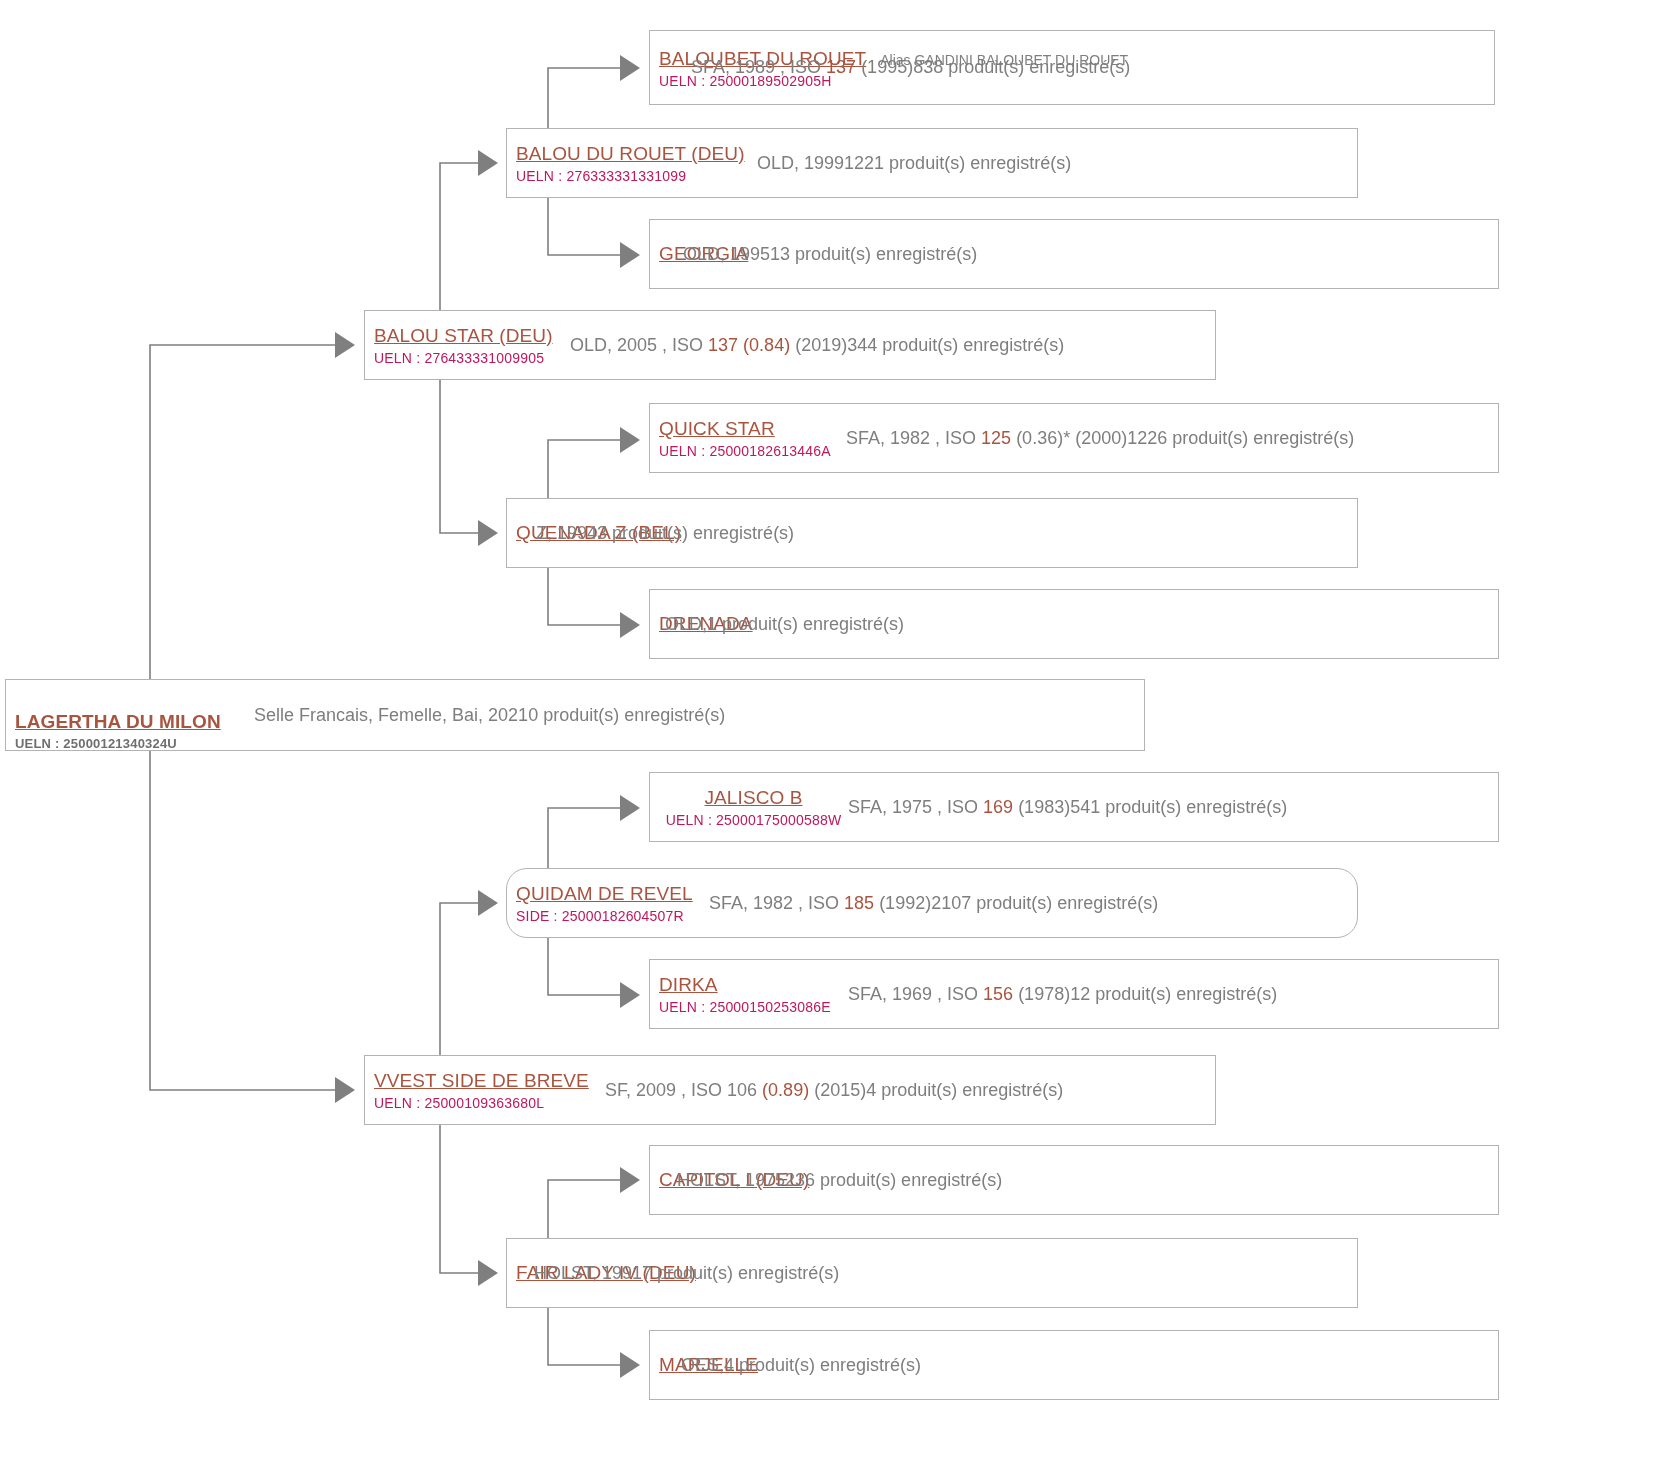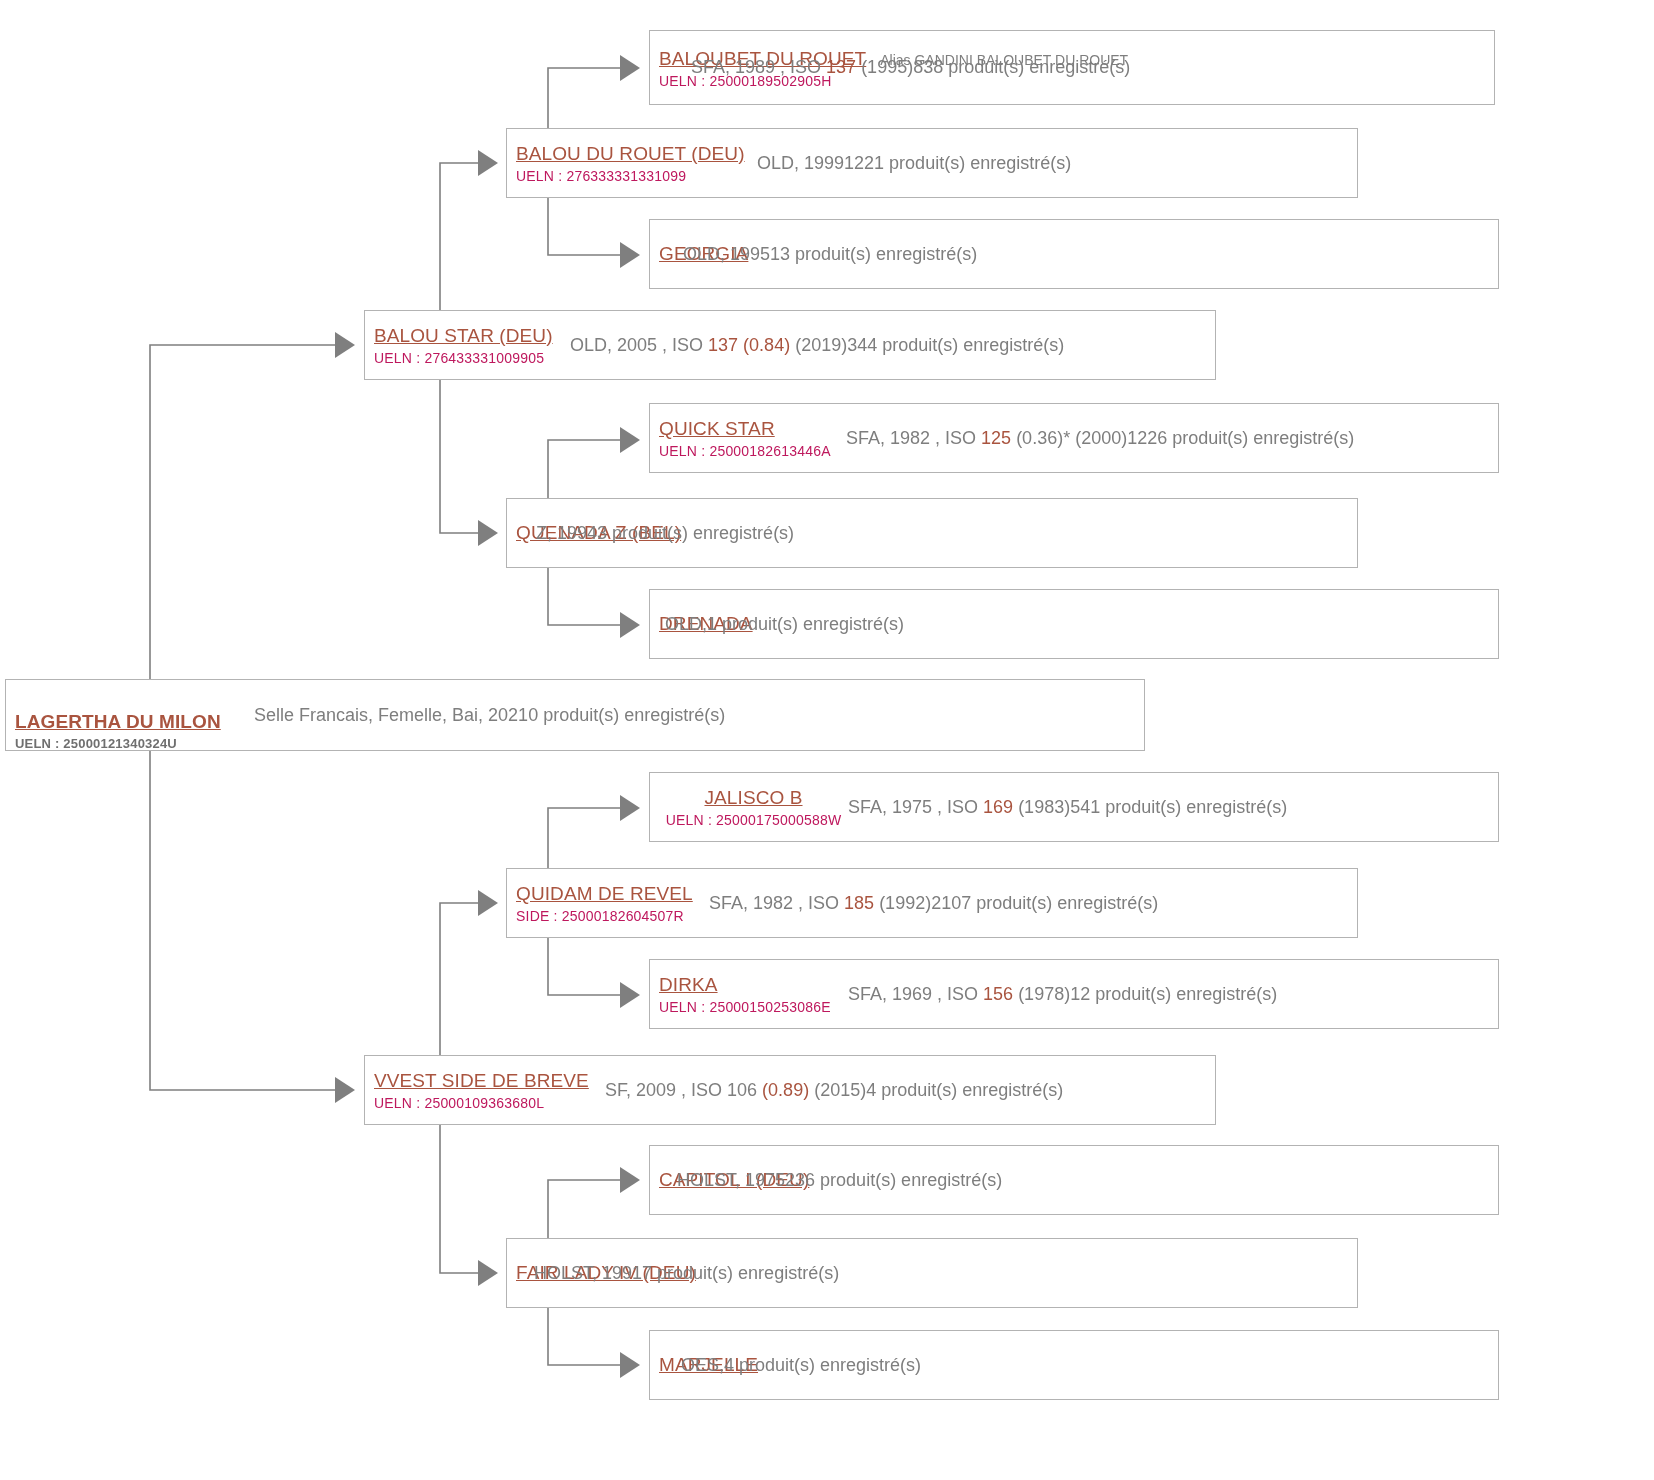--- a/index.html
+++ b/index.html
@@ -226,21 +226,21 @@
       <span class="node-name">VVEST SIDE DE BREVE</span>
       <span class="node-ueln">UELN : 25000109363680L</span>
     </div>
     <div class="node-info">
       <span class="line1"><span>SF, 2009 , ISO 106 </span><span class="iso-hl">(0.89)</span><span> (2015)</span></span>
       <span class="line2">4 produit(s) enregistré(s)</span>
     </div>
   </div>
 
   <div class="arrow" style="left:478px; top:890px;"></div>
-  <div class="node" style="left:506px; top:868px; width:852px; height:70px;">
+  <div class="node" style="left:506px; top:868px; width:852px; height:70px;border-radius:21px;">
     <div class="node-ident" style="width:202px;">
       <span class="node-name">QUIDAM DE REVEL</span>
       <span class="node-ueln">SIDE : 25000182604507R</span>
     </div>
     <div class="node-info">
       <span class="line1"><span>SFA, 1982 , ISO </span><span class="iso-hl">185</span><span> (1992)</span></span>
       <span class="line2">2107 produit(s) enregistré(s)</span>
     </div>
   </div>
 

